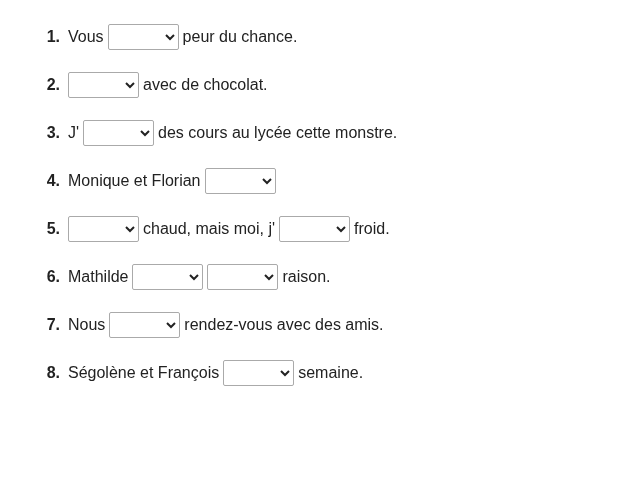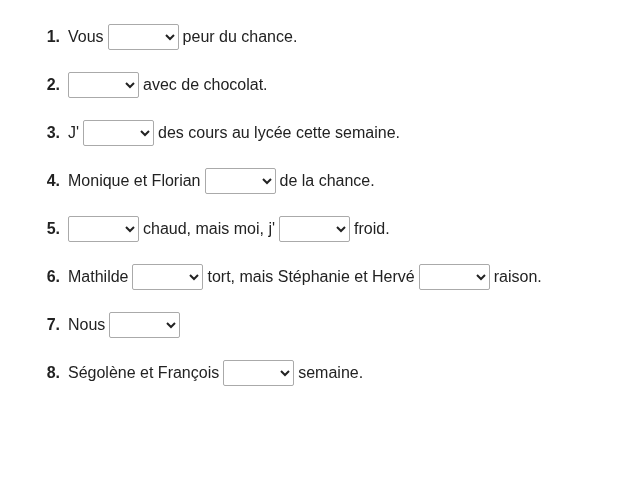--- a/index.html
+++ b/index.html
@@ -84,36 +84,35 @@
     <span class="text-part">J'</span>
     <select id="s3">
       <option value=""></option>
       <option value="ai">ai</option>
       <option value="a">a</option>
       <option value="avons">avons</option>
       <option value="avez">avez</option>
       <option value="ont">ont</option>
       <option value="as">as</option>
     </select>
-    <span class="text-part">des cours au lycée cette semaine.</span>
+    <span class="text-part">des cours au lycée cette monstre.</span>
   </li>
 
   <li class="exercise-item">
     <span class="item-number">4.</span>
     <span class="text-part">Monique et Florian</span>
     <select id="s4">
       <option value=""></option>
       <option value="ont">ont</option>
       <option value="avons">avons</option>
       <option value="avez">avez</option>
       <option value="a">a</option>
       <option value="ai">ai</option>
       <option value="as">as</option>
     </select>
-    <span class="text-part">de la chance.</span>
   </li>
 
   <li class="exercise-item">
     <span class="item-number">5.</span>
     <select id="s5a">
       <option value=""></option>
       <option value="as">as</option>
       <option value="ai">ai</option>
       <option value="a">a</option>
       <option value="avons">avons</option>
@@ -138,21 +137,20 @@
     <span class="text-part">Mathilde</span>
     <select id="s6a">
       <option value=""></option>
       <option value="a">a</option>
       <option value="ai">ai</option>
       <option value="as">as</option>
       <option value="avons">avons</option>
       <option value="avez">avez</option>
       <option value="ont">ont</option>
     </select>
-    <span class="text-part">tort, mais Stéphanie et Hervé</span>
     <select id="s6b">
       <option value=""></option>
       <option value="ont">ont</option>
       <option value="a">a</option>
       <option value="ai">ai</option>
       <option value="as">as</option>
       <option value="avons">avons</option>
       <option value="avez">avez</option>
     </select>
     <span class="text-part">raison.</span>
@@ -163,20 +161,21 @@
     <span class="text-part">Nous</span>
     <select id="s7">
       <option value=""></option>
       <option value="avons">avons</option>
       <option value="avez">avez</option>
       <option value="ont">ont</option>
       <option value="a">a</option>
       <option value="ai">ai</option>
       <option value="as">as</option>
     </select>
+    <span class="text-part">rendez-vous avec des amis.</span>
   </li>
 
   <li class="exercise-item">
     <span class="item-number">8.</span>
     <span class="text-part">Ségolène et François</span>
     <select id="s8">
       <option value=""></option>
       <option value="ont">ont</option>
       <option value="avons">avons</option>
       <option value="avez">avez</option>

